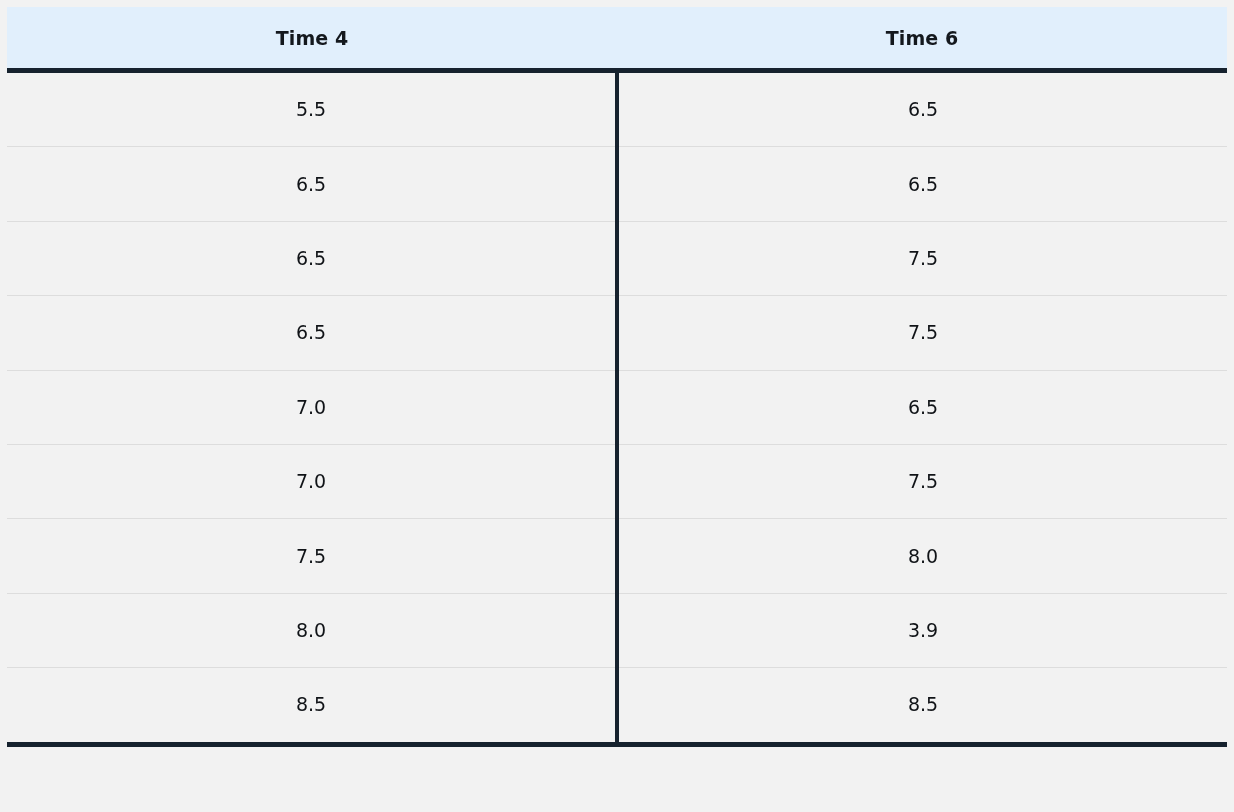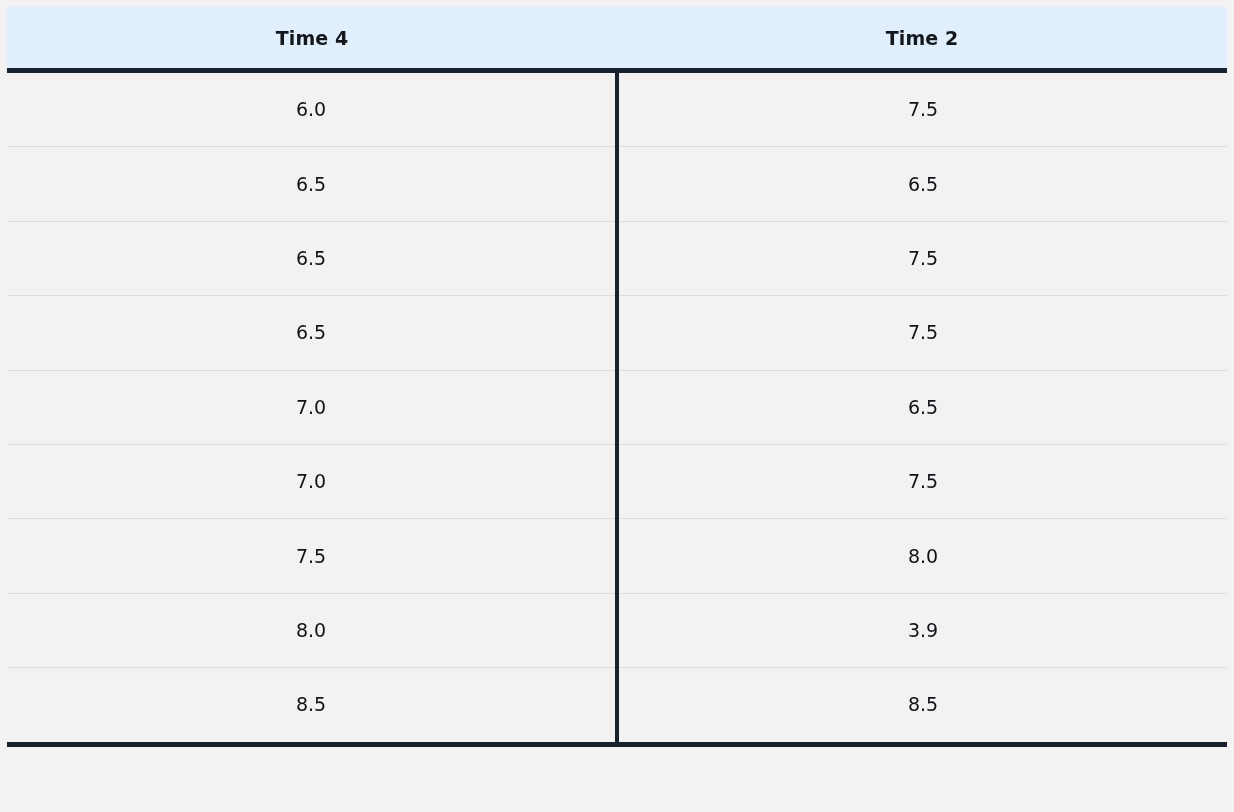--- a/index.html
+++ b/index.html
@@ -77,30 +77,30 @@
 
 <div class="table-wrap">
   <table class="data-table">
     <colgroup>
       <col class="col-time1">
       <col class="col-time2">
     </colgroup>
     <thead>
       <tr class="header-row">
         <th>Time 4</th>
-        <th>Time 2</th>
+        <th>Time 6</th>
       </tr>
     </thead>
     <tbody id="table-body">
         <tr class="data-row">
           <td class="cell-time1">
-            <span class="cell-value">6.0</span>
+            <span class="cell-value">5.5</span>
           </td>
           <td class="cell-time2">
-            <span class="cell-value">7.5</span>
+            <span class="cell-value">6.5</span>
           </td>
         </tr>
         <tr class="data-row">
           <td class="cell-time1">
             <span class="cell-value">6.5</span>
           </td>
           <td class="cell-time2">
             <span class="cell-value">6.5</span>
           </td>
         </tr>

